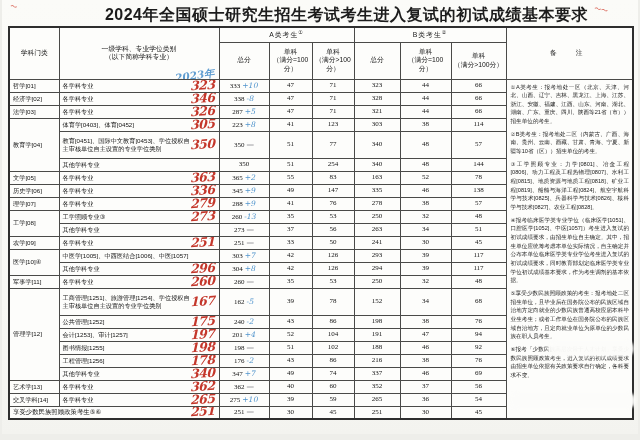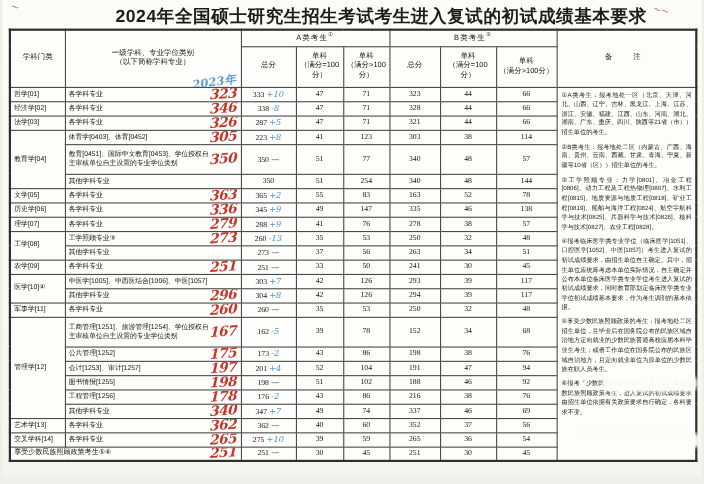--- a/index.html
+++ b/index.html
@@ -280,21 +280,21 @@
         <td class="sub"><span class="subtxt">工商管理[1251]、旅游管理[1254]、学位授权自主审核单位自主设置的专业学位类别</span><span class="red-pen">167</span></td>
         <td class="num"><span>162</span><span class="diff">-5</span></td>
         <td class="num">39</td>
         <td class="num">78</td>
         <td class="num">152</td>
         <td class="num">34</td>
         <td class="num">68</td>
       </tr>
       <tr>
         <td class="sub"><span class="subtxt">公共管理[1252]</span><span class="red-pen">175</span></td>
-        <td class="num"><span>173</span><span class="diff">-2</span></td>
+        <td class="num"><span>240</span><span class="diff">-2</span></td>
         <td class="num">43</td>
         <td class="num">86</td>
         <td class="num">198</td>
         <td class="num">38</td>
         <td class="num">76</td>
       </tr>
       <tr>
         <td class="sub"><span class="subtxt">会计[1253]、审计[1257]</span><span class="red-pen">197</span></td>
         <td class="num"><span>201</span><span class="diff">+4</span></td>
         <td class="num">52</td>

